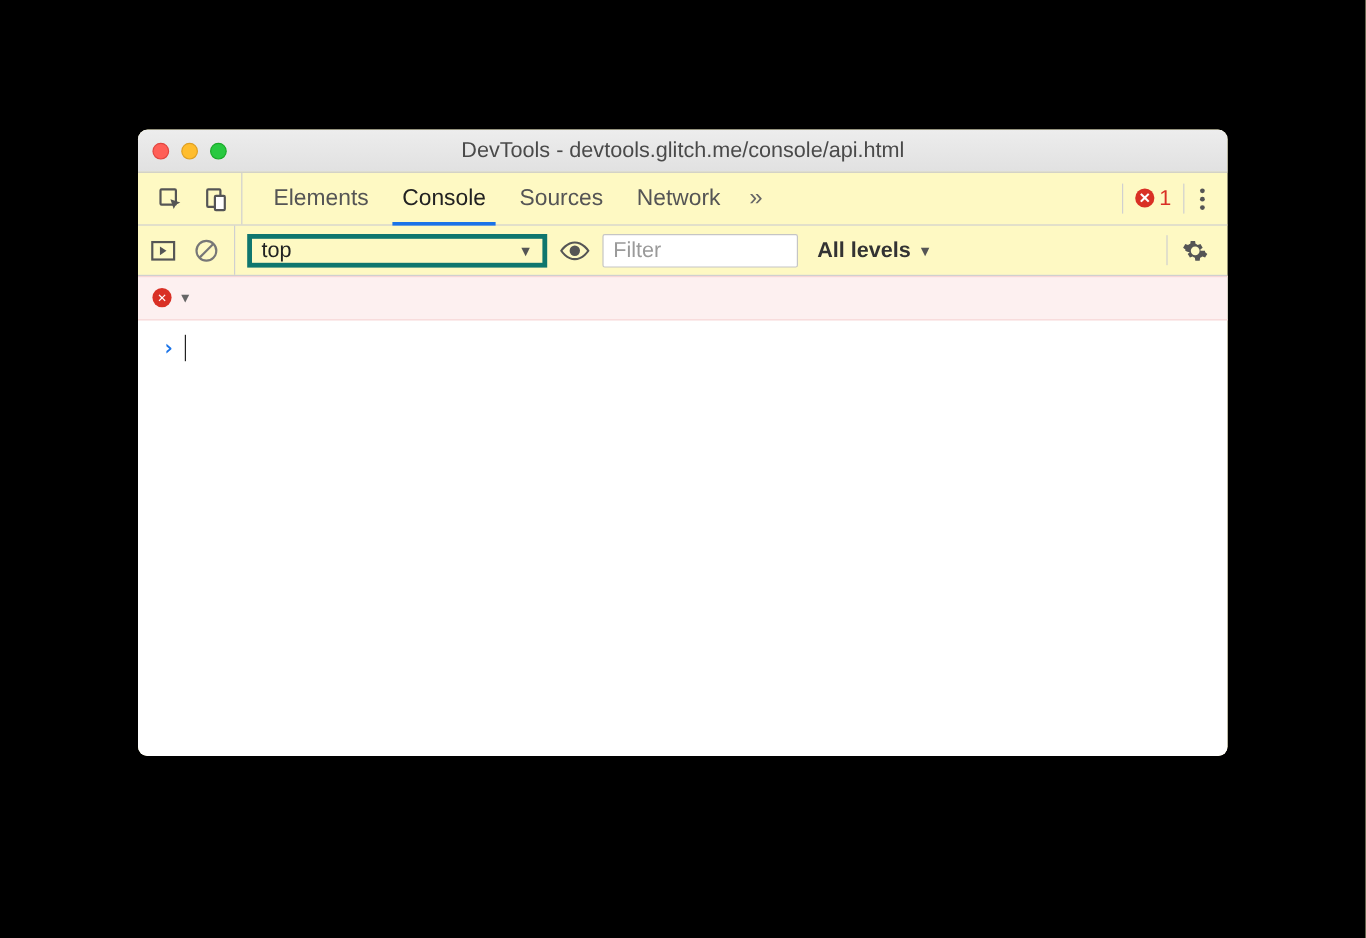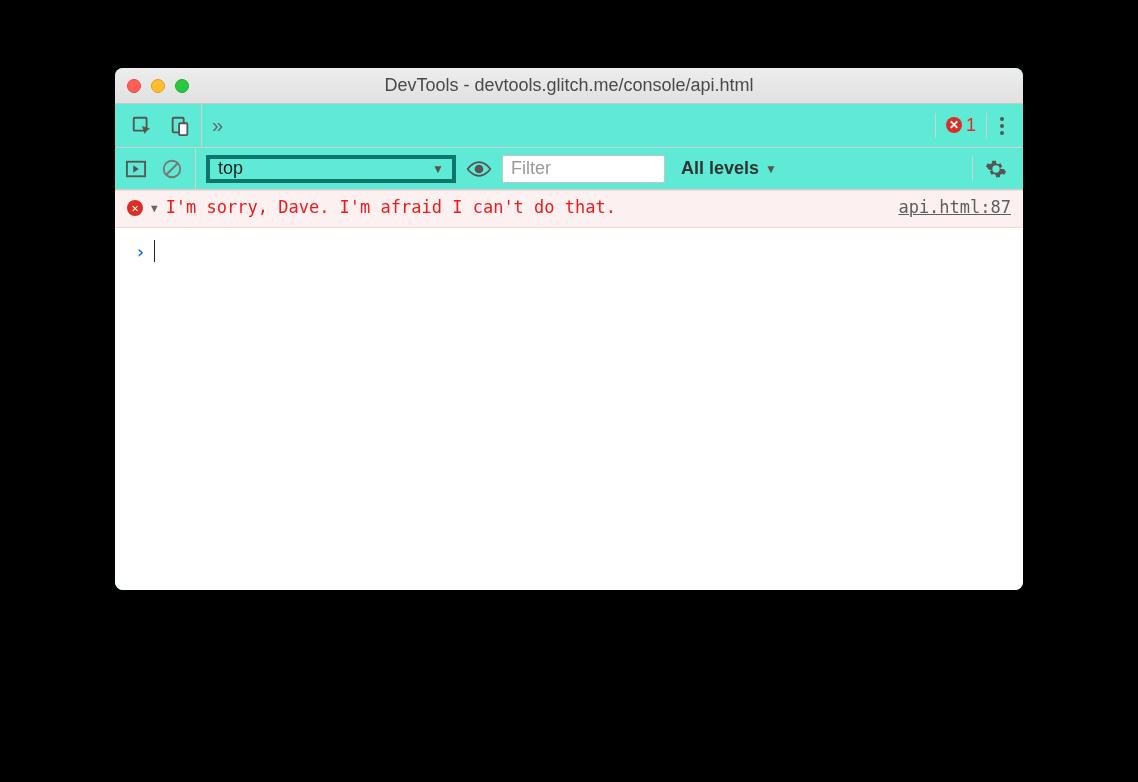--- a/index.html
+++ b/index.html
@@ -7,22 +7,22 @@
       background: #000;
       width: 1138px;
       height: 782px;
       font-family: -apple-system, BlinkMacSystemFont, "Segoe UI", Helvetica, Arial, sans-serif;
       display: flex;
       align-items: flex-start;
       justify-content: center;
     }
     .window {
       width: 908px;
-      margin-top: 68px;
-      background: #5eead4;
+      margin-top: 108px;
+      background: #fef9c3;
       border-radius: 8px;
       box-shadow: 0 20px 50px rgba(0,0,0,0.6);
       overflow: hidden;
     }
     
     .titlebar {
       height: 36px;
       background: linear-gradient(#ededed, #e1e1e1);
       border-bottom: 1px solid #c9c9c9;
       display: flex;
@@ -196,20 +196,26 @@
           <path d="M12 12 L21 15 L17 17 L15 21 Z" fill="#555" stroke="none"></path>
         </svg>
       </div>
       <div class="icon-btn">
         <svg width="22" height="22" viewBox="0 0 24 24" fill="none" stroke="#555" stroke-width="2">
           <rect x="4" y="3" width="12" height="16" rx="1"></rect>
           <rect x="11" y="9" width="9" height="13" rx="1" fill="#fff"></rect>
         </svg>
       </div>
     </div>
+    <div class="tabs">
+      <div class="tab">Elements</div>
+      <div class="tab active">Console</div>
+      <div class="tab">Sources</div>
+      <div class="tab">Network</div>
+    </div>
     <div class="more-tabs">»</div>
     <div class="tabs-spacer"></div>
     <div class="error-count">
       <span class="err-icon">✕</span>
       <span>1</span>
     </div>
     <div class="kebab">
       <svg width="6" height="22" viewBox="0 0 6 22" fill="#555">
         <circle cx="3" cy="4" r="2"></circle>
           <circle cx="3" cy="11" r="2"></circle>
@@ -254,24 +260,20 @@
         <path d="M12 8a4 4 0 100 8 4 4 0 000-8zm9 4a7 7 0 01-.1 1.2l2.1 1.6-2 3.4-2.5-1a7 7 0 01-2 1.2l-.4 2.6h-4l-.4-2.6a7 7 0 01-2-1.2l-2.5 1-2-3.4 2.1-1.6A7 7 0 013 12a7 7 0 01.1-1.2L1 9.2l2-3.4 2.5 1a7 7 0 012-1.2L7.9 3h4l.4 2.6a7 7 0 012 1.2l2.5-1 2 3.4-2.1 1.6c.1.4.1.8.1 1.2z"></path>
       </svg>
     </div>
   </div>
 
   <div class="console-body">
     <div class="log-error">
       <span class="log-err-icon">✕</span>
       <span class="log-expand">▼</span>
       <div class="log-lines">
-        <div style="display:flex;justify-content:space-between;align-items:flex-start;">
-          <span class="log-msg">I'm sorry, Dave. I'm afraid I can't do that.</span>
-          <span class="log-source">api.html:87</span>
-        </div>
       </div>
     </div>
     <div class="prompt-row">
       <span class="prompt-chev">›</span>
       <span class="prompt-cursor"></span>
     </div>
   </div>
 </div>
 
 </body></html>

